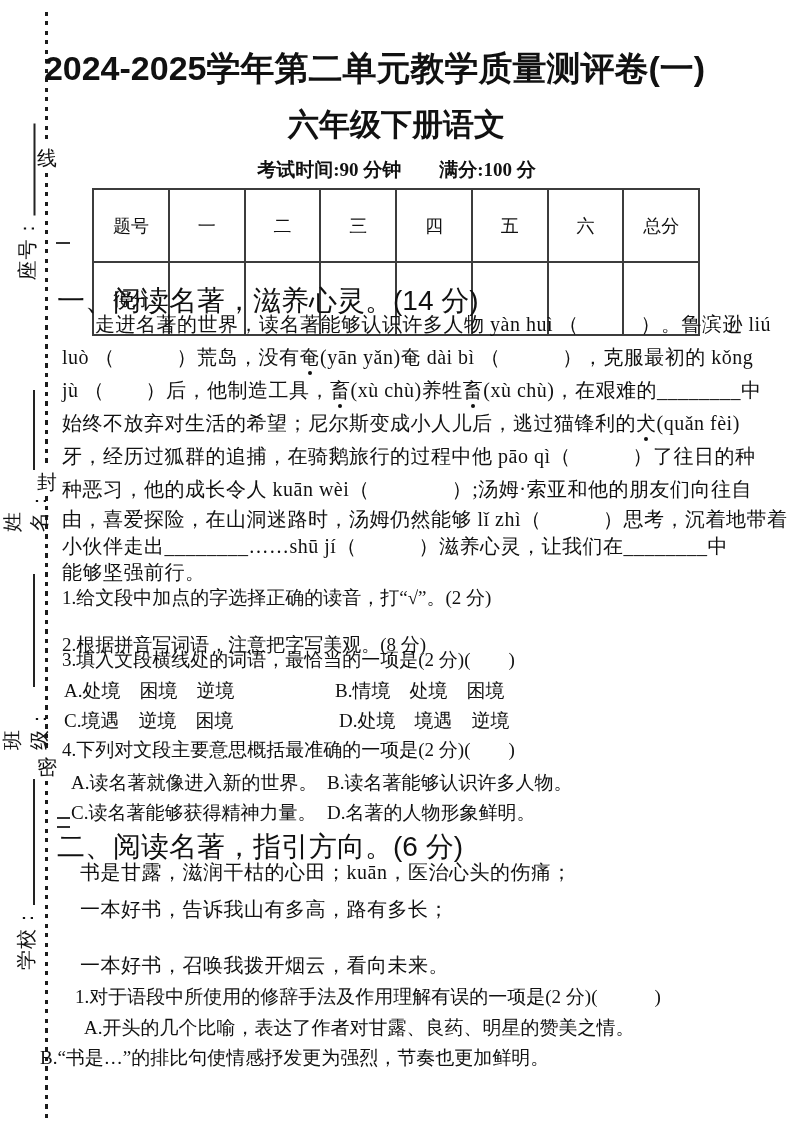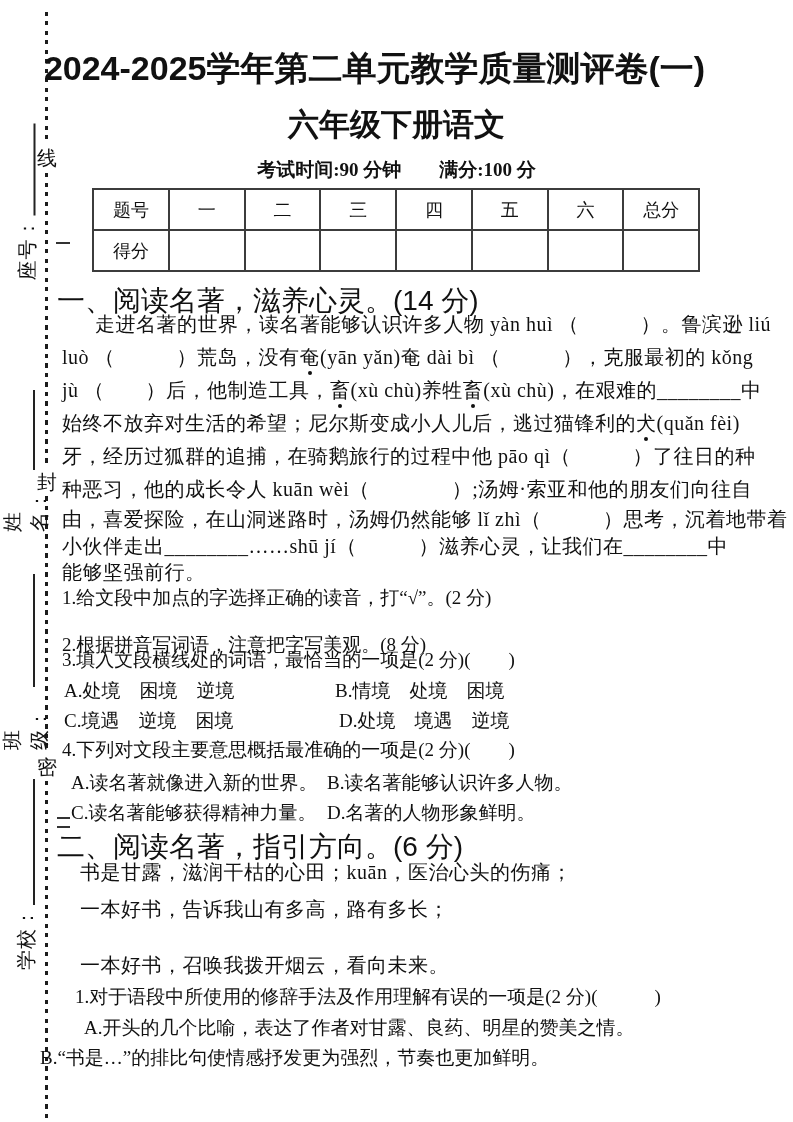--- a/index.html
+++ b/index.html
@@ -5,21 +5,21 @@
   html,body{margin:0;padding:0;background:#9a9a9a;}
   .page{position:relative;width:793px;height:1122px;background:#ffffff;color:#111;
         font-family:"Liberation Serif",serif;overflow:hidden;margin:0 auto;}
   .abs{position:absolute;white-space:nowrap;}
   .title{top:46px;left:0;width:749px;text-align:center;font-size:34px;font-weight:bold;
          font-family:"Liberation Sans",sans-serif;}
   .subtitle{top:104px;left:0;width:793px;text-align:center;font-size:31px;font-weight:bold;
          font-family:"Liberation Sans",sans-serif;}
   .exam-info{top:157px;left:0;width:793px;text-align:center;font-size:19px;font-weight:bold;}
   .score-table{position:absolute;left:92px;top:188px;width:608px;border-collapse:collapse;table-layout:fixed;}
-  .score-table td{border:2px solid #3c3c3c;height:39px;text-align:center;font-size:18px;padding:0;}
+  .score-table td{border:2px solid #3c3c3c;height:39px;text-align:center;font-size:18px;padding:16px;}
   .sec-head{font-family:"Liberation Sans",sans-serif;font-weight:normal;font-size:28px;text-align:right;}
   .kai{font-size:20px;letter-spacing:0.5px;}
   .q{font-size:19px;}
   .du{display:inline-block;position:relative;}
   .du::after{content:"";position:absolute;left:50%;bottom:-4px;width:4px;height:4px;
              margin-left:-2px;border-radius:50%;background:#111;}
   .seal-line{position:absolute;left:45px;top:12px;height:1110px;width:3px;
              background:repeating-linear-gradient(to bottom,#1c1c1c 0 4px,transparent 4px 9.5px);}
   .seal-char{position:absolute;left:34px;width:26px;text-align:center;font-size:20px;
              background:#ffffff;padding:4px 0;line-height:1;}

